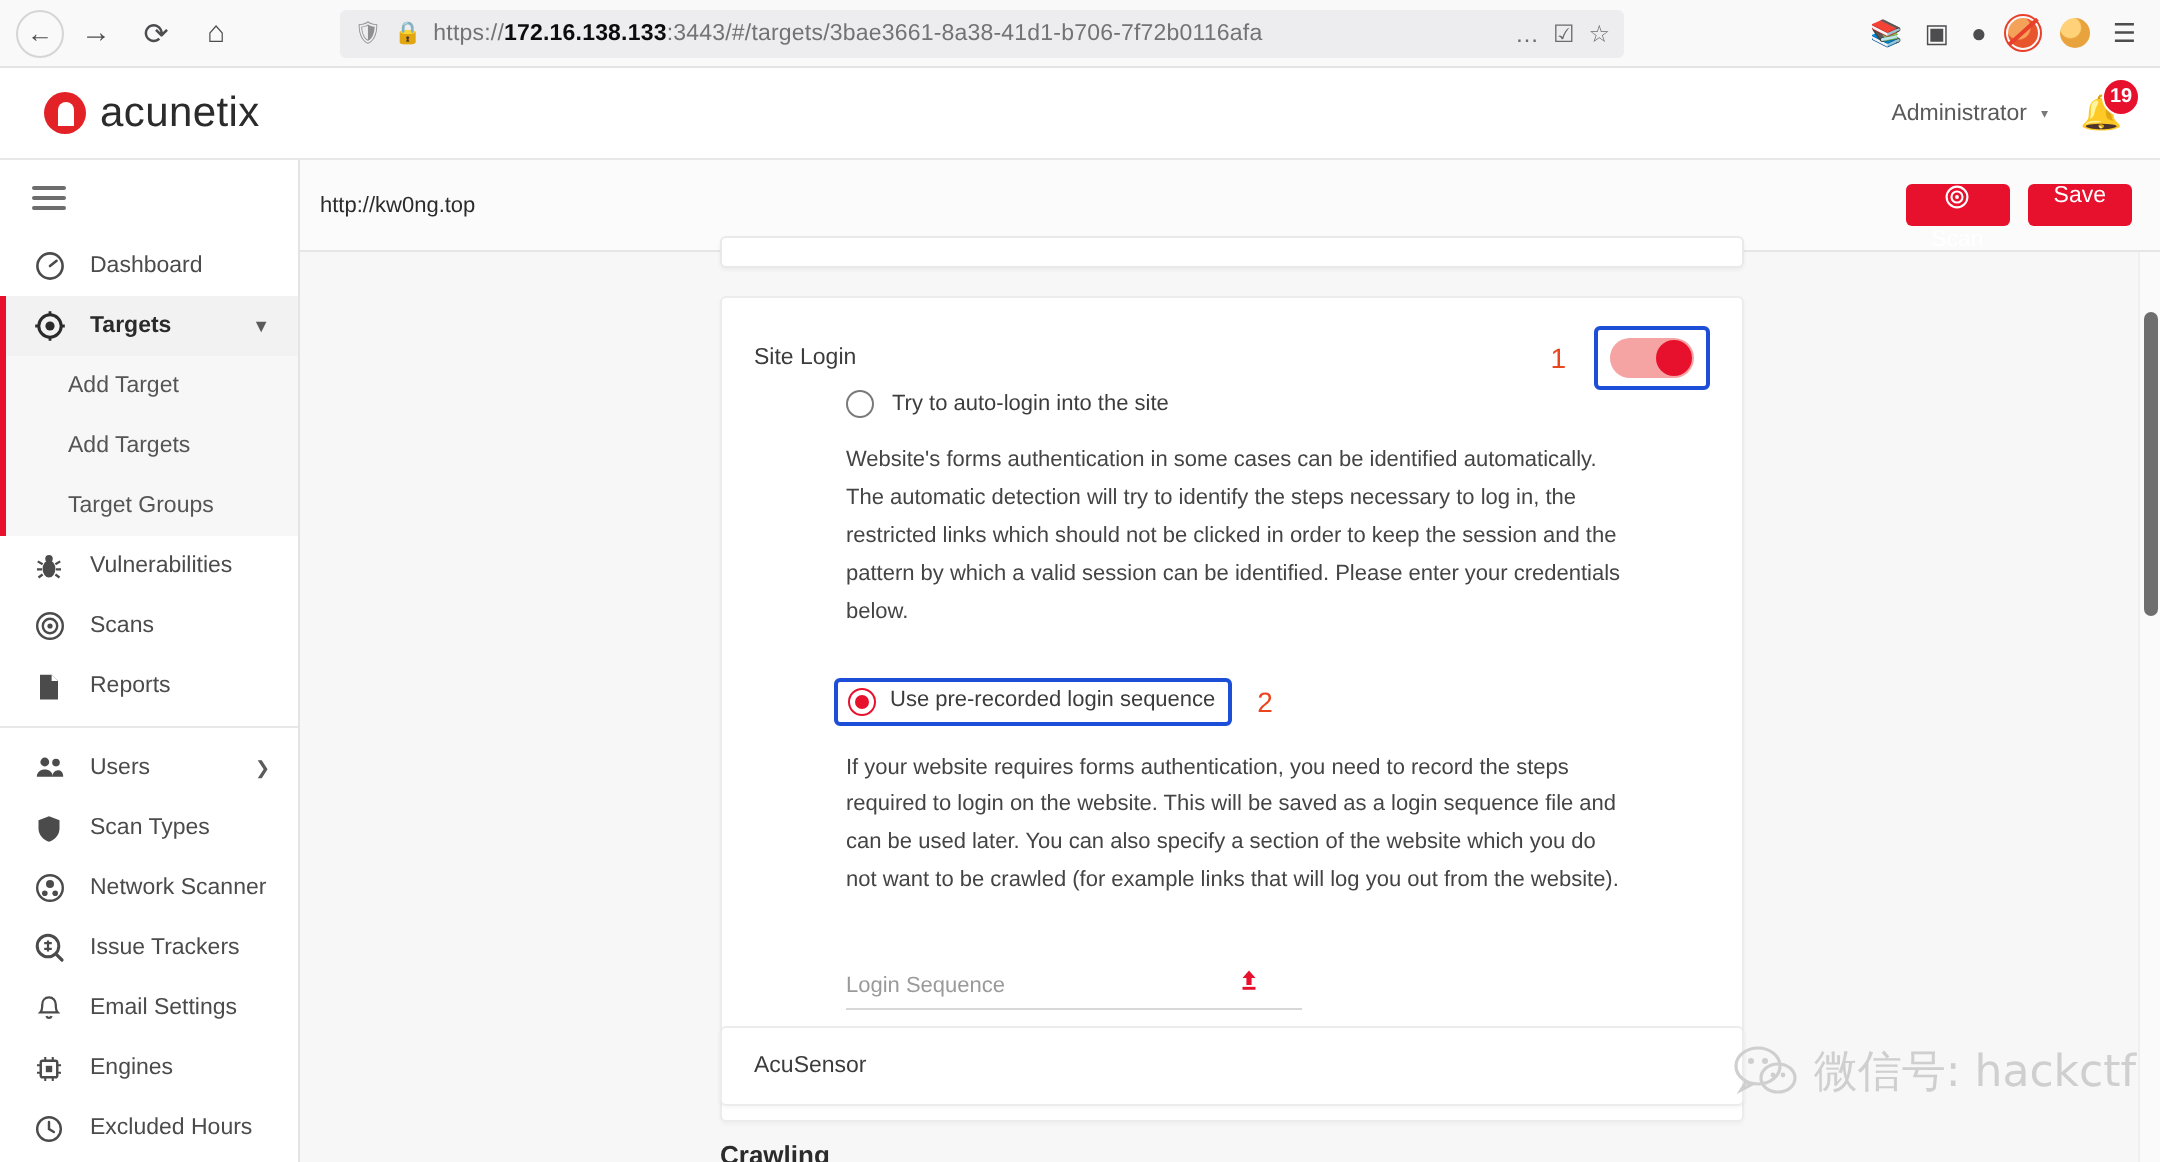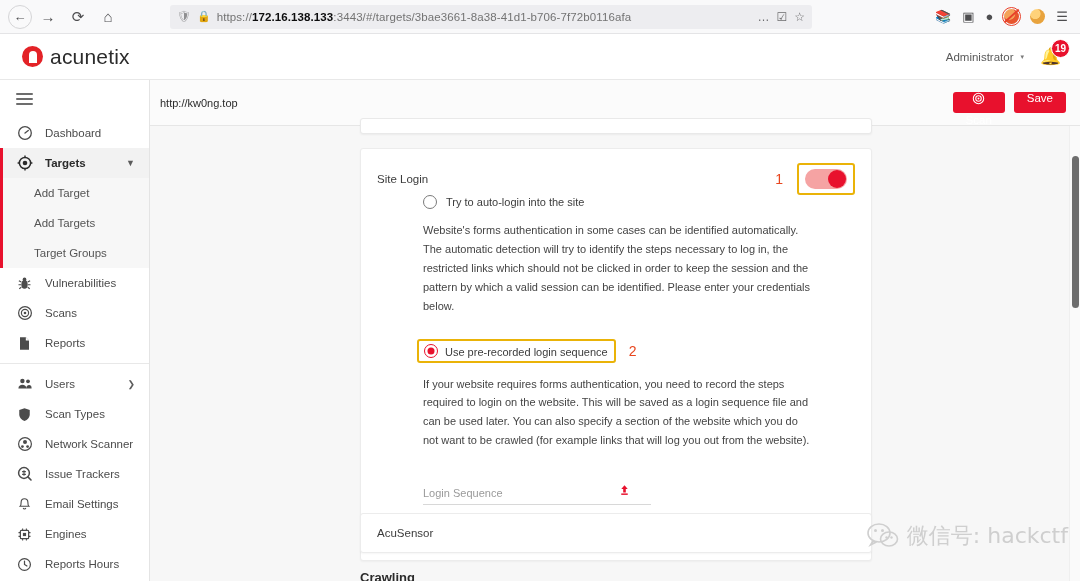--- a/index.html
+++ b/index.html
@@ -179,22 +179,22 @@
     font-size: 13px; font-weight: bold; color: #2b2b2b;
   }
 
   .card-title { font-size: 11.5px; color: #3c3c3c; }
   .card-head-row { display: flex; align-items: center; }
 
   .annot-num {
     color: #e8461e; font-size: 14px; font-family: "Liberation Sans", sans-serif;
   }
   .annot-box {
-    border: 2px solid #eab308; border-radius: 3px;
-    display: inline-flex; align-items: flex-end;
+    border: 2px solid #1d4ed8; border-radius: 3px;
+    display: inline-flex; align-items: flex-start;
   }
 
   .toggle-wrap { margin-left: auto; display: flex; align-items: center; gap: 14px; }
   .toggle {
     width: 42px; height: 20px; border-radius: 10px;
     background: #f5a3a3; position: relative;
   }
   .toggle::after {
     content: ""; position: absolute; right: 1px; top: 1px;
     width: 18px; height: 18px; border-radius: 50%;
@@ -453,21 +453,21 @@
       <span>Engines</span>
     </div>
 
     <div class="nav-item">
       <span class="ico">
         <svg width="15" height="15" viewBox="0 0 16 16">
             <circle cx="8" cy="8" r="6.3" fill="none" stroke="#4b4b4b" stroke-width="1.3"></circle>
             <path d="M8 4.3V8l2.6 1.6" stroke="#4b4b4b" stroke-width="1.3" fill="none" stroke-linecap="round"></path>
           </svg>
       </span>
-      <span>Reports Hours</span>
+      <span>Excluded Hours</span>
     </div>
   </div>
 
   <div class="main">
 
     <div class="target-header">
       <span class="target-url">http://kw0ng.top</span>
       <div class="hdr-actions">
         <button class="btn-red">
           <span class="scan-ico">

